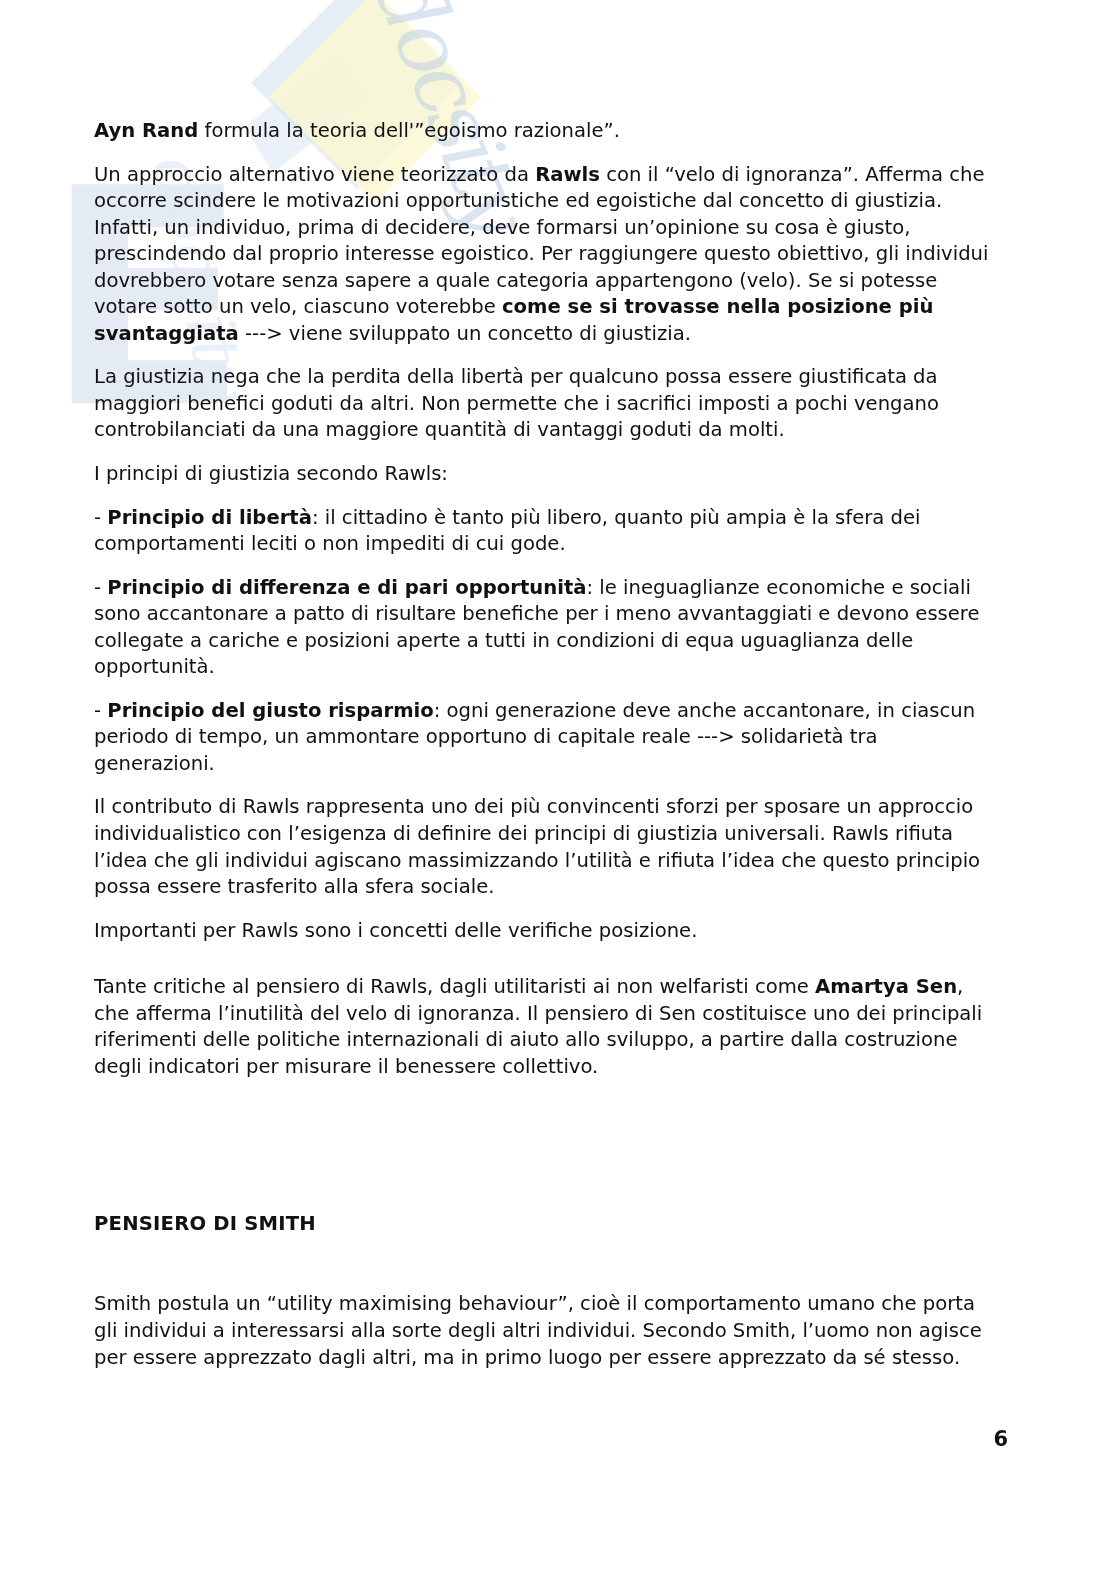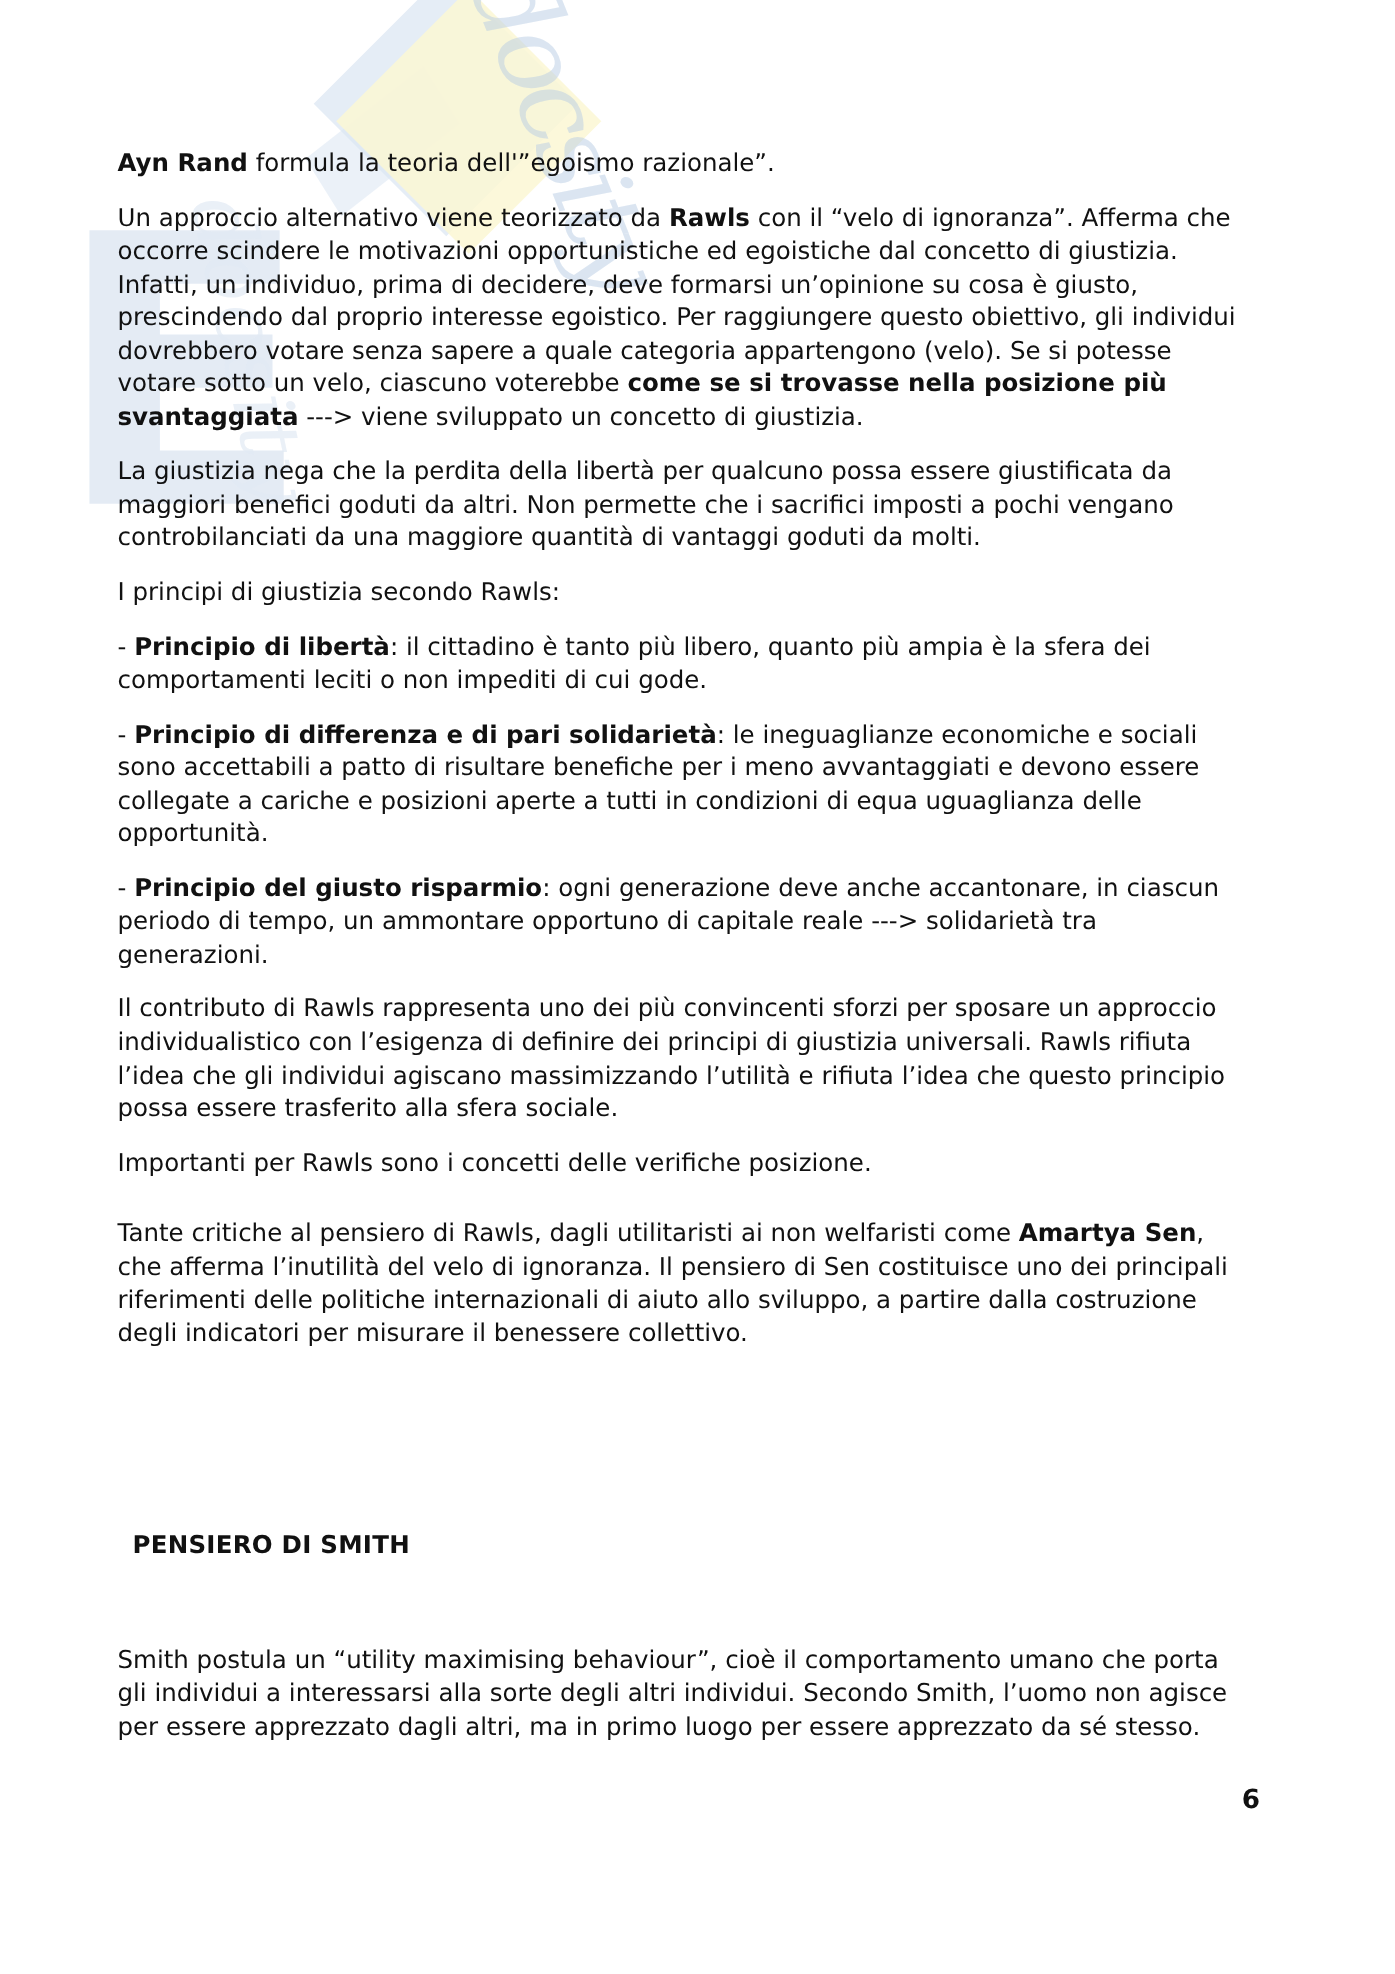--- a/index.html
+++ b/index.html
@@ -109,21 +109,21 @@
     font-size: 19.6px;
     line-height: 1.355;
     color: #111111;
     text-align: left;
   }
   p.para:last-child { margin-bottom: 0; margin-top: 30px; }
   .b { font-weight: bold; }
   .u { }
 
   h2.section-heading {
-    margin: 12px;
+    margin: 0;
     font-size: 19.6px;
     font-weight: bold;
     color: #111111;
     letter-spacing: 0.2px;
   }
   .spacer-block { height: 132px; }
   .after-heading { height: 26px; }
 
   .page-number {
     position: absolute;
@@ -149,21 +149,21 @@
     <div class="wm-side-script">docsity</div>
   </div>
 
   <div class="content">
     <div id="paragraph-container">
         <p class="para"><span class="b">Ayn Rand</span><span> formula la teoria dell'”egoismo razionale”.</span></p>
         <p class="para"><span>Un approccio alternativo viene teorizzato da </span><span class="b">Rawls</span><span> con il “</span><span class="u">velo di ignoranza</span><span>”. Afferma che occorre scindere le motivazioni opportunistiche ed egoistiche dal concetto di giustizia. Infatti, un individuo, prima di decidere, deve formarsi un’opinione su </span><span class="u">cosa è giusto</span><span>, prescindendo dal proprio interesse egoistico. Per raggiungere questo obiettivo, gli individui dovrebbero votare senza sapere a quale categoria appartengono (velo). Se si potesse votare sotto un velo, ciascuno voterebbe </span><span class="b">come se si trovasse nella posizione più svantaggiata</span><span> ---&gt; viene sviluppato un concetto di giustizia.</span></p>
         <p class="para"><span>La giustizia nega che la perdita della libertà per qualcuno possa essere giustificata da maggiori benefici goduti da altri. Non permette che i sacrifici imposti a pochi vengano controbilanciati da una maggiore quantità di vantaggi goduti da molti.</span></p>
         <p class="para"><span>I principi di giustizia secondo Rawls:</span></p>
         <p class="para"><span>- </span><span class="b">Principio di libertà</span><span>: il cittadino è tanto più libero, quanto più ampia è la sfera dei comportamenti leciti o non impediti di cui gode.</span></p>
-        <p class="para"><span>- </span><span class="b">Principio di differenza e di pari solidarietà</span><span>: le ineguaglianze economiche e sociali sono accettabili a patto di risultare benefiche per i meno avvantaggiati e devono essere collegate a cariche e posizioni aperte a tutti in condizioni di equa uguaglianza delle opportunità.</span></p>
+        <p class="para"><span>- </span><span class="b">Principio di differenza e di pari opportunità</span><span>: le ineguaglianze economiche e sociali sono accantonare a patto di risultare benefiche per i meno avvantaggiati e devono essere collegate a cariche e posizioni aperte a tutti in condizioni di equa uguaglianza delle opportunità.</span></p>
         <p class="para"><span>- </span><span class="b">Principio del giusto risparmio</span><span>: ogni generazione deve anche accantonare, in ciascun periodo di tempo, un ammontare opportuno di capitale reale ---&gt; solidarietà tra generazioni.</span></p>
         <p class="para"><span>Il contributo di Rawls rappresenta uno dei più convincenti sforzi per sposare un approccio individualistico con l’esigenza di definire dei principi di giustizia universali. Rawls rifiuta l’idea che gli individui agiscano massimizzando l’utilità e rifiuta l’idea che questo principio possa essere trasferito alla sfera sociale.</span></p>
         <p class="para"><span>Importanti per Rawls sono i concetti delle </span><span class="u">verifiche posizione</span><span>.</span></p>
         <p class="para"><span>Tante critiche al pensiero di Rawls, dagli utilitaristi ai non welfaristi come </span><span class="b">Amartya Sen</span><span>, che afferma l’inutilità del velo di ignoranza. Il pensiero di Sen costituisce uno dei principali riferimenti delle politiche internazionali di aiuto allo sviluppo, a partire dalla costruzione degli indicatori per misurare il benessere collettivo.</span></p>
       </div>
 
     <div class="spacer-block"></div>
 
     <h2 class="section-heading">PENSIERO DI SMITH</h2>
 

